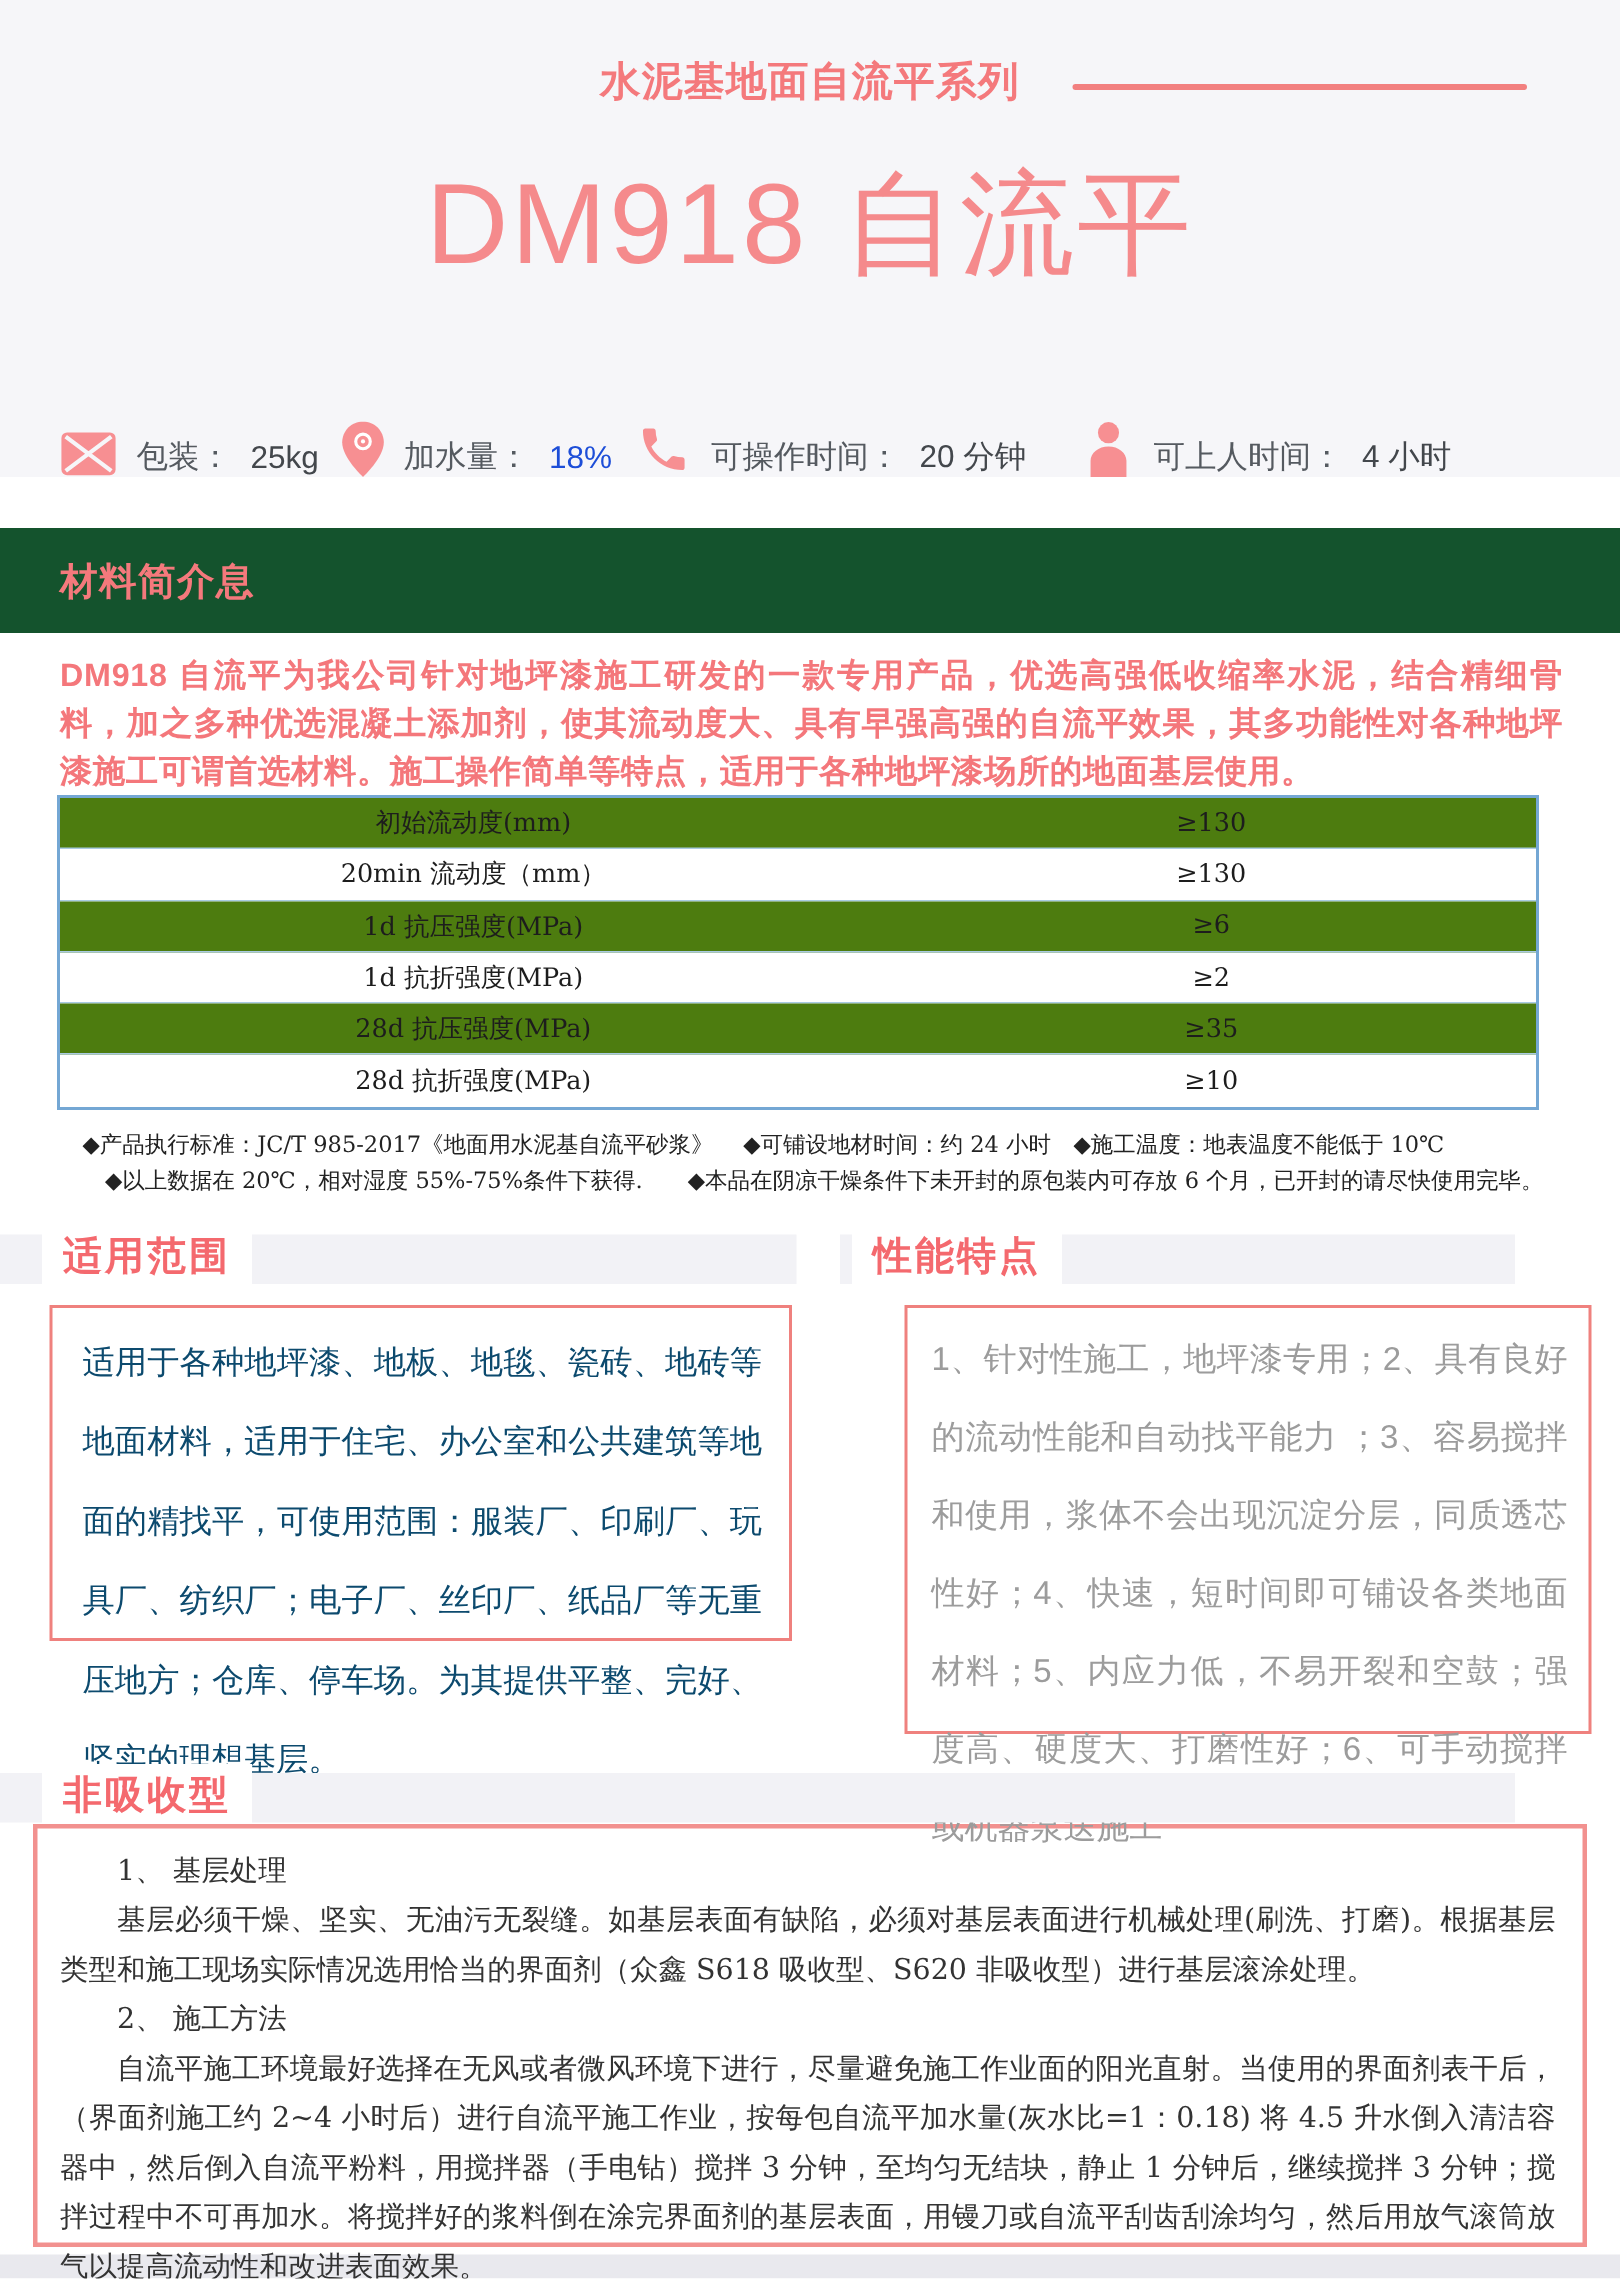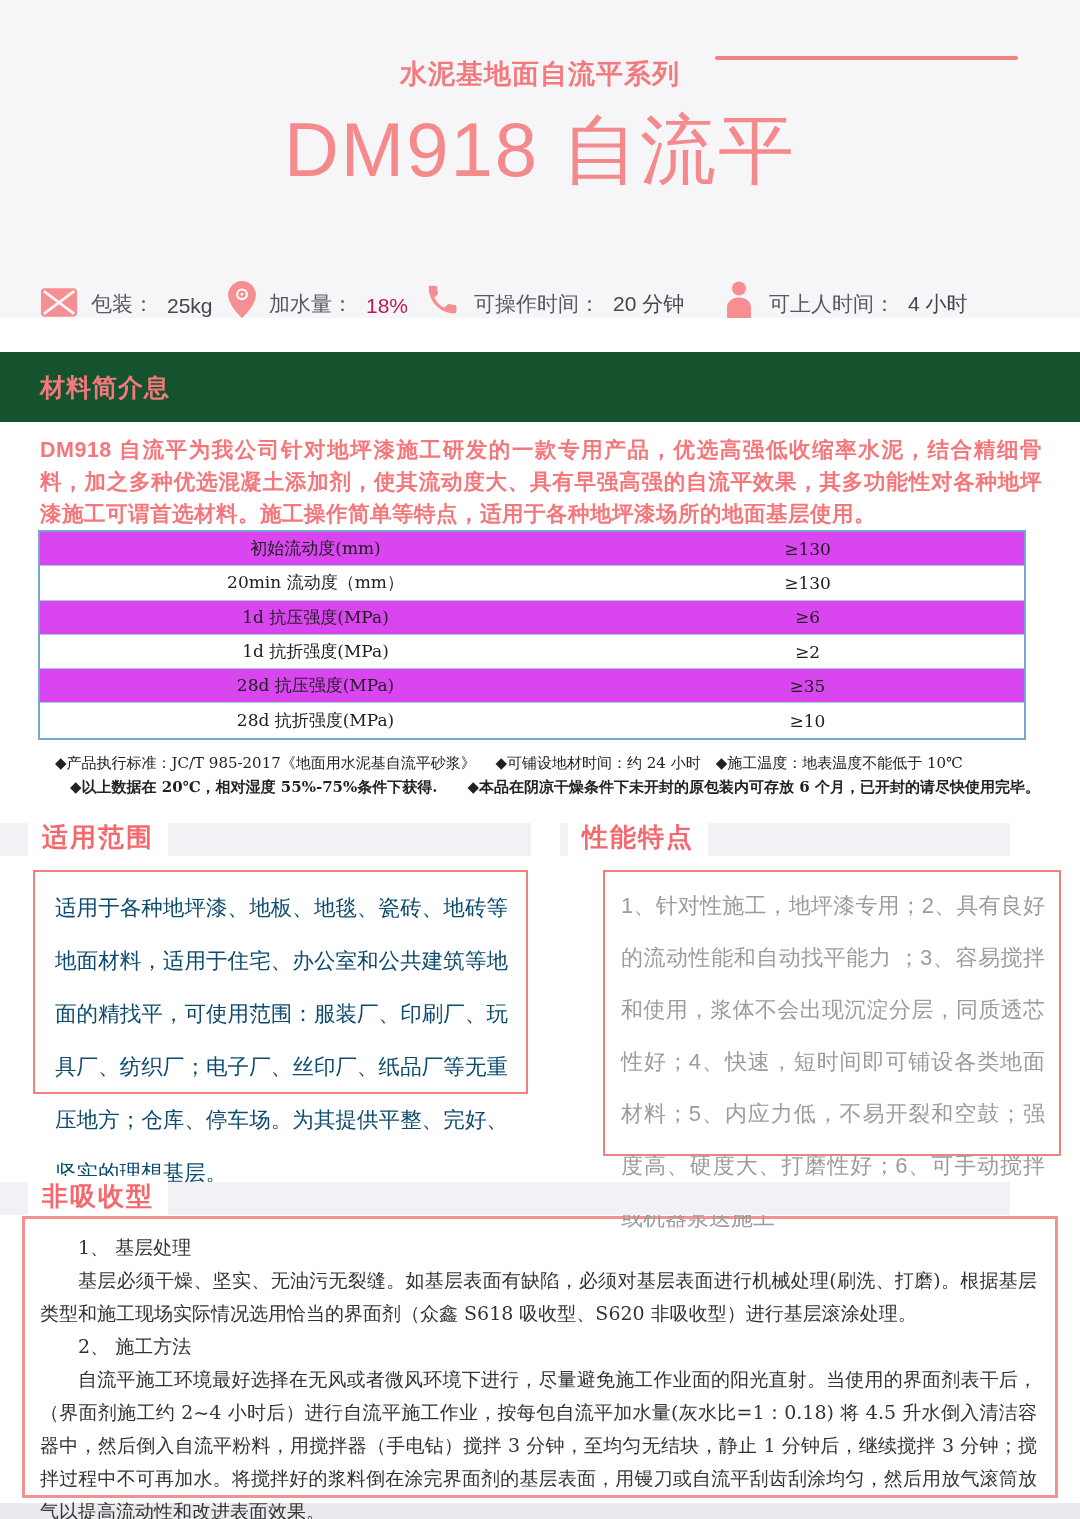--- a/index.html
+++ b/index.html
@@ -1,52 +1,52 @@
 <!DOCTYPE html>
 <html><head>
 <meta charset="utf-8">
 <style>
   * { margin:0; padding:0; box-sizing:border-box; }
   html,body { width:1080px; background:#ffffff; font-family:"Liberation Sans", sans-serif; }
   body { height:1519px; overflow:hidden; position:relative; }
 
   
   .top-section { background:#f6f6f9; height:318px; position:relative; }
-  .series-row { position:relative; padding-top:56px; height:80px; }
+  .series-row { position:relative; padding-top:36px; height:80px; }
   .series-title { text-align:center; font-size:27px; font-weight:bold; color:#f4797c; letter-spacing:1px; }
   .series-line { position:absolute; top:56px; right:62px; width:303px; height:4px; background:#f28080; border-radius:2px; }
   .product-title { text-align:center; font-size:76px; color:#f58a8c; font-weight:500; letter-spacing:2px; margin-top:20px; height:100px; line-height:100px; }
   .info-row { position:absolute; left:0; top:258px; width:1080px; height:60px; }
   .info-item { position:absolute; top:0; height:60px; display:flex; align-items:flex-end; gap:13px; }
   .info-item .ico { display:flex; align-items:center; }
   .info-item .lbl { font-size:21px; color:#555a60; }
   .info-item .val { font-size:21px; color:#43474c; font-weight:500; }
-  .info-item.val-muted .val { color:#be185d; font-weight:400; }
+  .info-item.val-muted .val { color:#1d4ed8; font-weight:400; }
   .ii-1 { left:40px; } .ii-2 { left:228px; } .ii-3 { left:424px; } .ii-4 { left:722px; }
 
   
   .white-gap { height:34px; background:#ffffff; }
   .band-strip { background:#14532d; height:70px; display:flex; align-items:center; }
   .band-strip .band-title { margin-left:40px; font-size:25px; font-weight:bold; color:#f4797c; letter-spacing:1px; }
   .intro-para { height:108px; padding:12px 38px 0 40px; font-size:21.5px; line-height:32px; font-weight:bold;
                 color:#f4777b; text-align:justify; letter-spacing:0.5px; }
 
   
   .spec-table { margin:0 54px 0 38px; height:210px; border:2px solid #74a7d4; }
   .spec-row { display:flex; height:34.3px; border-bottom:1px solid #a9cbe2; align-items:center;
               font-family:"DejaVu Serif", serif; font-size:17px; color:#1d1d1d; }
   .spec-row:last-child { border-bottom:none; }
-  .spec-row.pink { background:#d946ef; }
+  .spec-row.pink { background:#4d7c0f; }
   .spec-row .c-label { width:56%; text-align:center; }
   .spec-row .c-value { width:44%; text-align:center; }
 
   
   .notes { height:60px; padding-top:11px; font-family:"DejaVu Serif", serif; font-size:15px; color:#222; }
   .note-line1 { padding-left:55px; line-height:24px; }
-  .note-line2 { padding-left:70px; line-height:24px;font-weight:bold; }
+  .note-line2 { padding-left:70px; line-height:24px; }
 
   
   .cols { display:flex; margin-top:15px;gap:20px; }
   .col-left { width:533px; }
   .col-right { width:547px; }
   .sec-header { position:relative; height:44px; }
   .sec-band { position:absolute; top:8px; height:33px; background:#f2f2f6; }
   .col-left .sec-band { left:0; width:531px; }
   .col-right .sec-band { left:12px; right:70px; }
   .sec-title-box { position:absolute; top:0; height:44px; line-height:44px; background:#ffffff;

